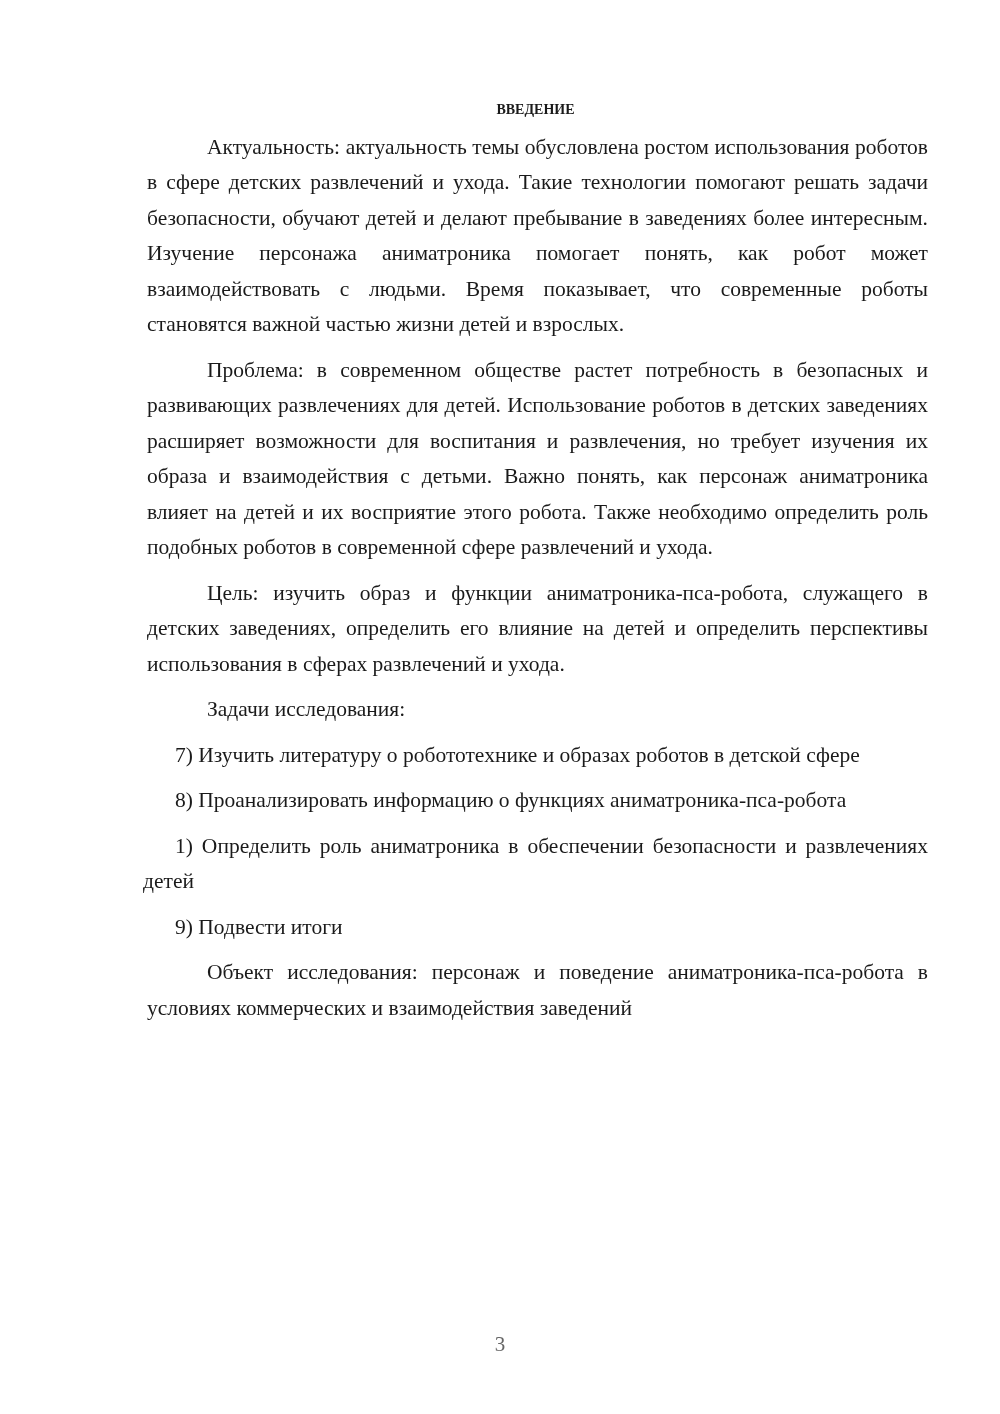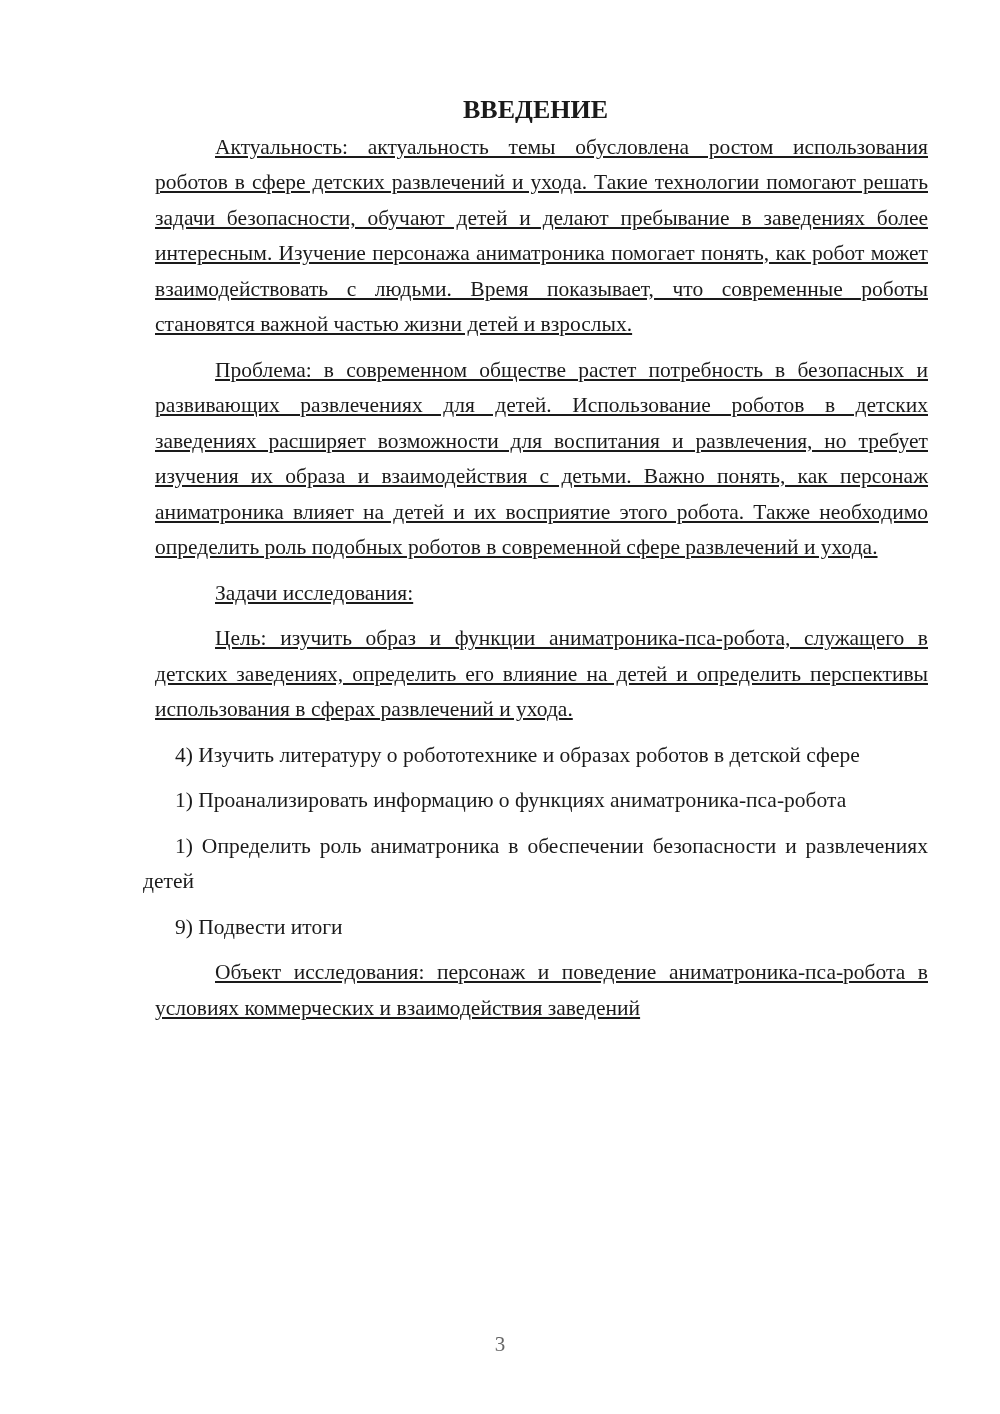--- a/index.html
+++ b/index.html
@@ -19,30 +19,29 @@
       position: absolute;
       left: 143px;
       top: 92px;
       width: 785px;
       font-size: 21.5px;
       line-height: 35.5px;
     }
     .title {
       text-align: center;
       font-weight: bold;
-      font-size: 26px;
+      font-size: 14px;
       line-height: 35.5px;
       margin: 0 0 2px 0;
       padding-left: 0;
     }
     .para {
       text-align: justify;
       text-indent: 60px;
-      margin: 0 0 10px 12px;
-      text-decoration: underline;
+      margin: 0 0 10px 4px;
     }
     .para.tasks-heading {
       margin-bottom: 10px;
     }
     .list-item {
       text-align: justify;
       text-indent: 32px;
       margin: 0 0 10px 0;
     }
     .para.last {
@@ -62,27 +61,27 @@
 </head>
 <body>
 
 <div class="page">
   <div class="title">ВВЕДЕНИЕ</div>
 
   <p class="para">Актуальность: актуальность темы обусловлена ростом использования роботов в сфере детских развлечений и ухода. Такие технологии помогают решать задачи безопасности, обучают детей и делают пребывание в заведениях более интересным. Изучение персонажа аниматроника помогает понять, как робот может взаимодействовать с людьми. Время показывает, что современные роботы становятся важной частью жизни детей и взрослых.</p>
 
   <p class="para">Проблема: в современном обществе растет потребность в безопасных и развивающих развлечениях для детей. Использование роботов в детских заведениях расширяет возможности для воспитания и развлечения, но требует изучения их образа и взаимодействия с детьми. Важно понять, как персонаж аниматроника влияет на детей и их восприятие этого робота. Также необходимо определить роль подобных роботов в современной сфере развлечений и ухода.</p>
 
+  <p class="para">Цель: изучить образ и функции аниматроника-пса-робота, служащего в детских заведениях, определить его влияние на детей и определить перспективы использования в сферах развлечений и ухода.</p>
+
   <p class="para tasks-heading">Задачи исследования:</p>
 
-  <p class="para">Цель: изучить образ и функции аниматроника-пса-робота, служащего в детских заведениях, определить его влияние на детей и определить перспективы использования в сферах развлечений и ухода.</p>
-
   <div>
-    <p class="list-item">4) Изучить литературу о робототехнике и образах роботов в детской сфере</p>
-    <p class="list-item">1) Проанализировать информацию о функциях аниматроника-пса-робота</p>
+    <p class="list-item">7) Изучить литературу о робототехнике и образах роботов в детской сфере</p>
+    <p class="list-item">8) Проанализировать информацию о функциях аниматроника-пса-робота</p>
     <p class="list-item">1) Определить роль аниматроника в обеспечении безопасности и развлечениях детей</p>
     <p class="list-item">9) Подвести итоги</p>
   </div>
 
   <p class="para last">Объект исследования: персонаж и поведение аниматроника-пса-робота в условиях коммерческих и взаимодействия заведений</p>
 </div>
 
 <div class="page-number">3</div>
 
 </body></html>

